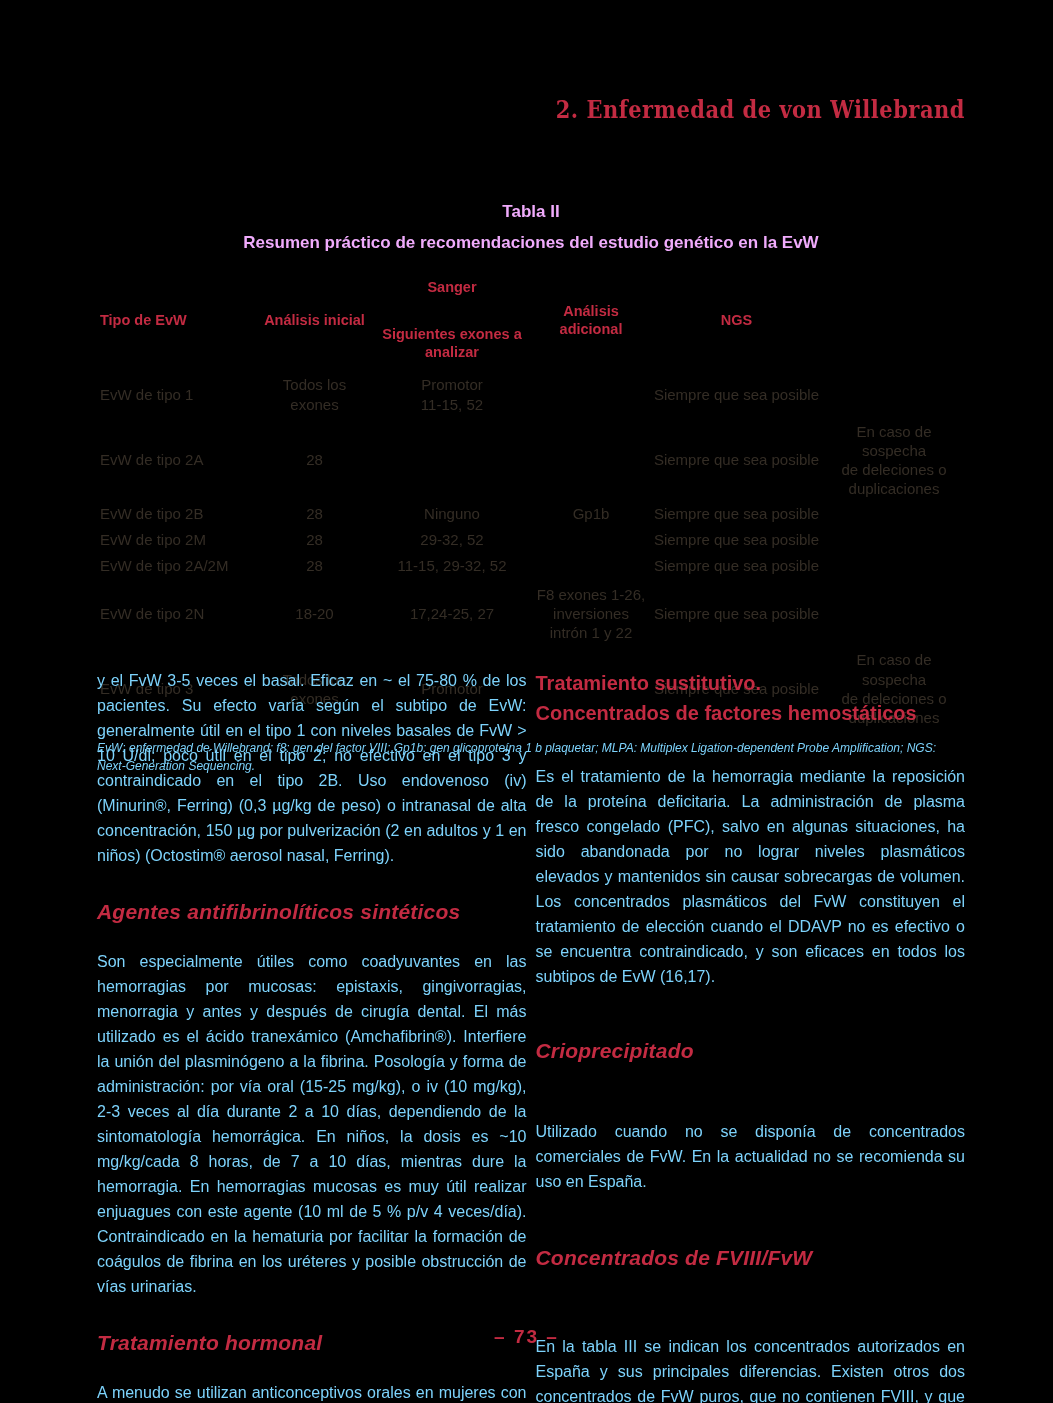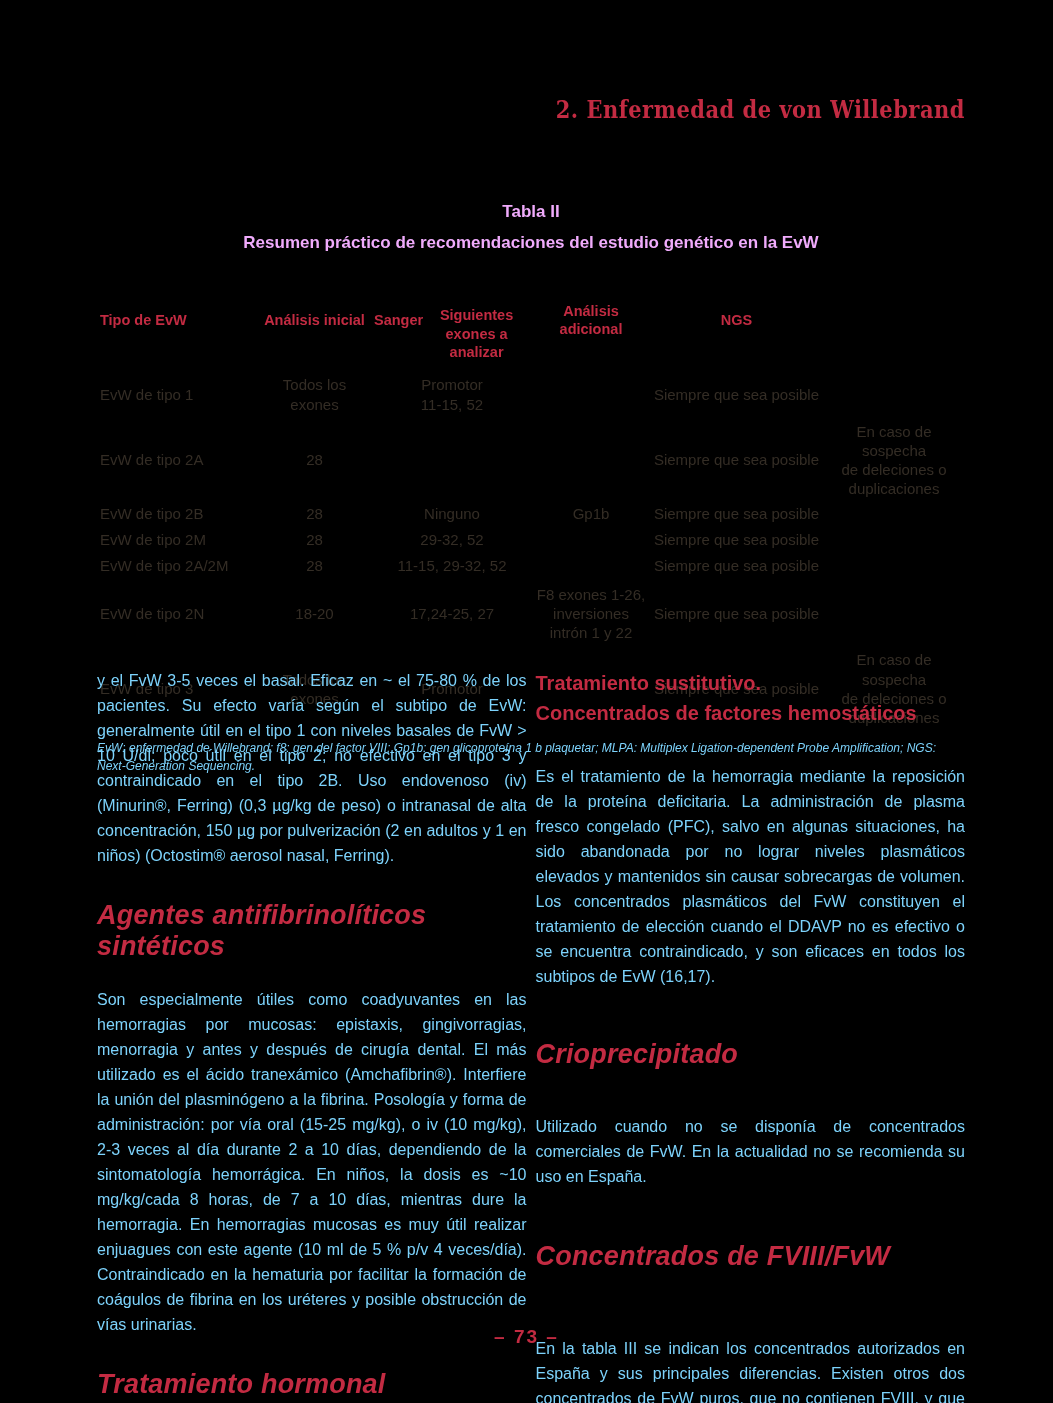--- a/index.html
+++ b/index.html
@@ -33,21 +33,21 @@
     grid-template-columns: 160px 115px 160px 118px 173px 142px;
     width: 868px;
   }
   .th, .td {
     display: flex; align-items: center; justify-content: center;
     text-align: center; white-space: pre-line; line-height: 1.28;
     padding: 2px 2px;
   }
   .thead { min-height: 64px; margin-bottom: 6px; }
   .th { color: #c32b42; font-weight: bold; font-size: 14.5px; }
-  .th.sanger-col { flex-direction: row; justify-content: space-between; padding-top: 1px; }
+  .th.sanger-col { flex-direction: column; justify-content: space-between; padding-top: 1px; }
   .th.sanger-col .sanger-sub { margin-top: 28px; }
   .td { color: #342d25; font-size: 15px; }
   .col-tipo { justify-content: flex-start; text-align: left; padding-left: 3px; }
   .trow { min-height: 26px; }
   .trow.tall2 .td { min-height: 50px; }
   .trow.tall3 .td { min-height: 58px; }
   .trow.tall3b .td { min-height: 70px; }
 
   .footnote {
     margin-top: 10px; font-style: italic; font-size: 12px;
@@ -59,28 +59,28 @@
     position: absolute; top: 668px; left: 97px; width: 868px;
     display: flex; gap: 9px;
   }
   .col { width: 430px; }
   .col p {
     font-size: 16px; line-height: 25px; text-align: justify;
     color: #7dd3fc;
   }
   .h-italic {
     color: #c32b42; font-weight: bold; font-style: italic;
-    font-size: 27px; letter-spacing: 0.2px;
+    font-size: 21px; letter-spacing: 0.2px;
   }
   .h-bold {
     color: #c32b42; font-weight: bold; font-size: 20px; line-height: 30px;
   }
   .left .h-italic { margin-top: 32px; margin-bottom: 25px; }
   .right .h-main { margin-bottom: 36px; }
-  .right .h-italic.crio { margin-top: 50px; margin-bottom: 44px; }
+  .right .h-italic.crio { margin-top: 50px; margin-bottom: 56px; }
   .right .h-italic.conc { margin-top: 52px; margin-bottom: 64px; }
 
   
   .page-number {
     position: absolute; top: 1326px; left: 0; width: 100%;
     text-align: center; color: #c32b42;
     font-family: Liberation Sans, sans-serif; font-weight: bold;
     font-size: 19px; letter-spacing: 2px;
   }
 </style>

